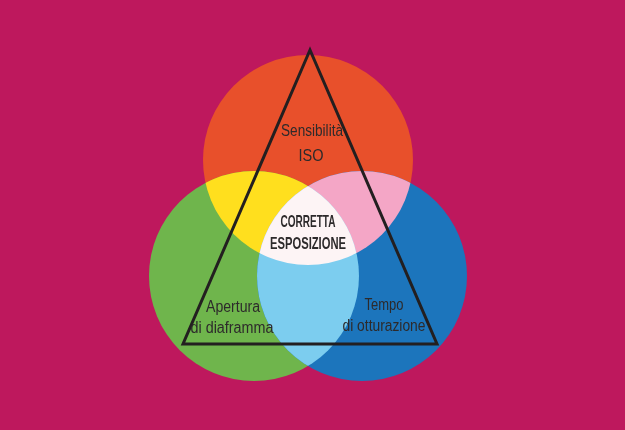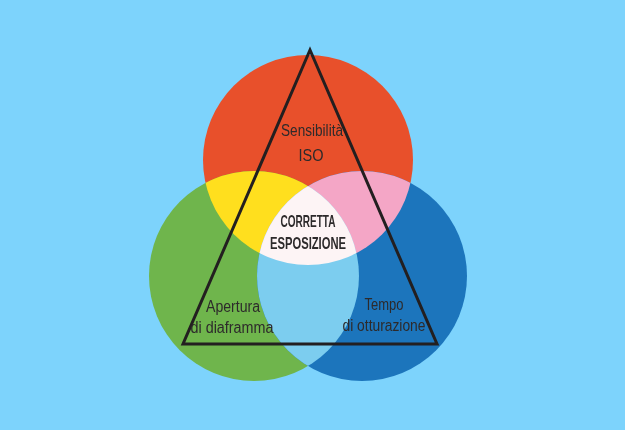--- a/index.html
+++ b/index.html
@@ -4,21 +4,21 @@
 <style>
   html, body {
     margin: 0;
     padding: 0;
     background: #ffffff;
   }
   .stage {
     position: relative;
     width: 625px;
     height: 430px;
-    background: #7dd3fc;
+    background: #be185d;
     overflow: hidden;
     font-family: "Liberation Sans", sans-serif;
   }
   svg text {
     font-family: "Liberation Sans", sans-serif;
   }
   .label {
     font-size: 16px;
     font-weight: 400;
   }

